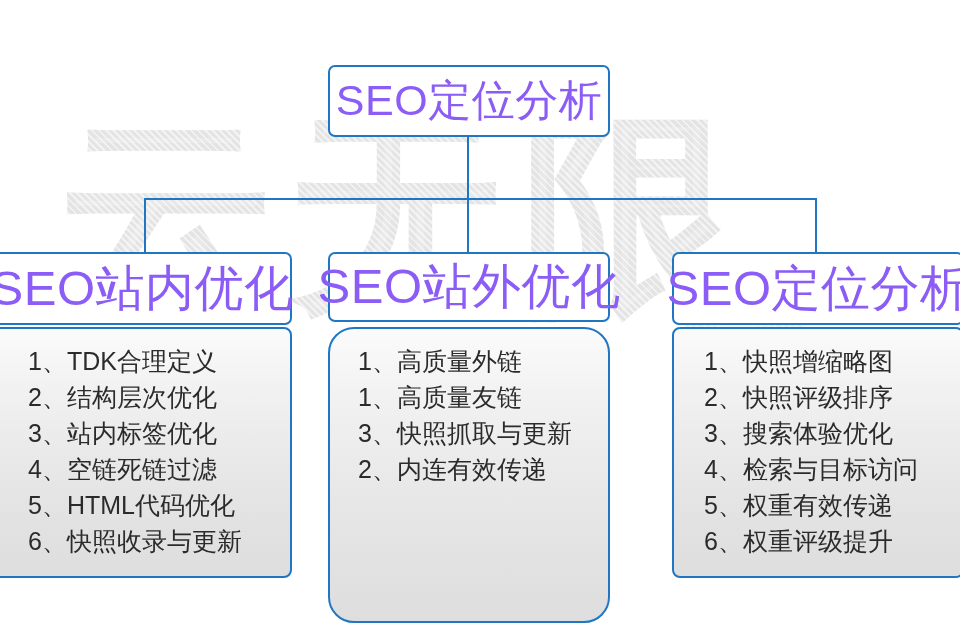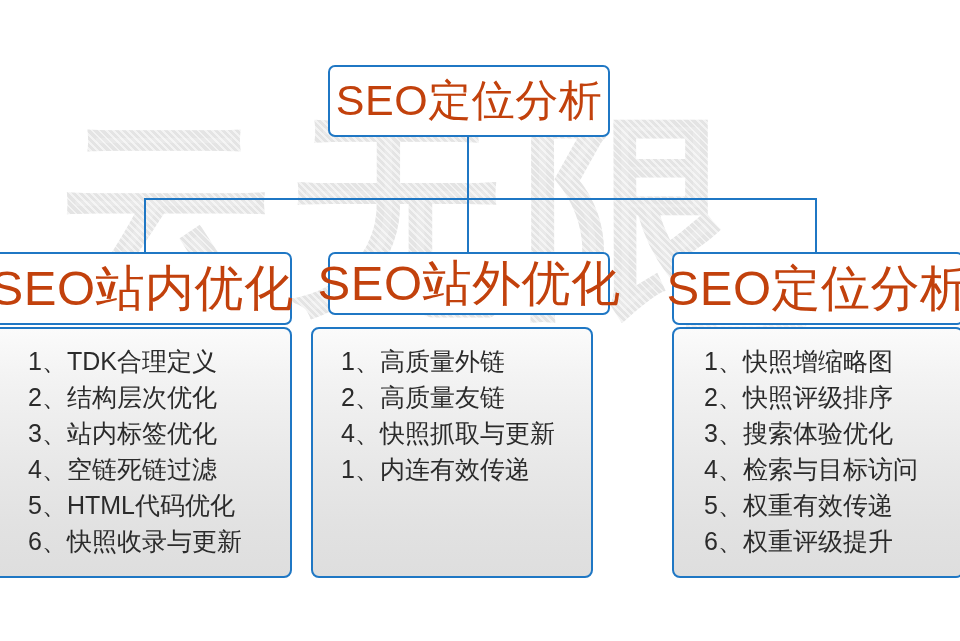--- a/index.html
+++ b/index.html
@@ -82,21 +82,21 @@
     box-sizing: border-box;
     border: 2px solid #1f77c4;
     border-radius: 7px;
     background: #ffffff;
     display: flex;
     align-items: center;
     justify-content: center;
   }
   .node-title {
     font-size: 43px;
-    color: #c2410c;
+    color: #8b5cf6;
     letter-spacing: 0.5px;
     white-space: nowrap;
     font-weight: normal;
   }
   .col-head .node-title {
     font-size: 49px;
   }
 
   .col-body {
     position: absolute;
@@ -149,28 +149,28 @@
   </div>
   <div class="col-body left" style="left:-8px; top:327px; width:300px; height:251px;">
     <div class="li">1、TDK合理定义</div>
     <div class="li">2、结构层次优化</div>
     <div class="li">3、站内标签优化</div>
     <div class="li">4、空链死链过滤</div>
     <div class="li">5、HTML代码优化</div>
     <div class="li">6、快照收录与更新</div>
   </div>
 
-  <div class="node col-head" style="left:328px; top:252px; width:282px; height:63px;">
+  <div class="node col-head" style="left:328px; top:252px; width:282px; height:70px;">
     <span class="node-title">SEO站外优化</span>
   </div>
-  <div class="col-body mid" style="left:311px; top:327px; width:282px; height:251px;">
+  <div class="col-body mid" style="left:328px; top:327px; width:282px; height:296px;border-radius:26px;">
     <div class="li">1、高质量外链</div>
-    <div class="li">2、高质量友链</div>
-    <div class="li">4、快照抓取与更新</div>
-    <div class="li">1、内连有效传递</div>
+    <div class="li">1、高质量友链</div>
+    <div class="li">3、快照抓取与更新</div>
+    <div class="li">2、内连有效传递</div>
   </div>
 
   <div class="node col-head" style="left:672px; top:252px; width:292px; height:73px;">
     <span class="node-title">SEO定位分析</span>
   </div>
   <div class="col-body right" style="left:672px; top:327px; width:292px; height:251px;">
     <div class="li">1、快照增缩略图</div>
     <div class="li">2、快照评级排序</div>
     <div class="li">3、搜索体验优化</div>
     <div class="li">4、检索与目标访问</div>

